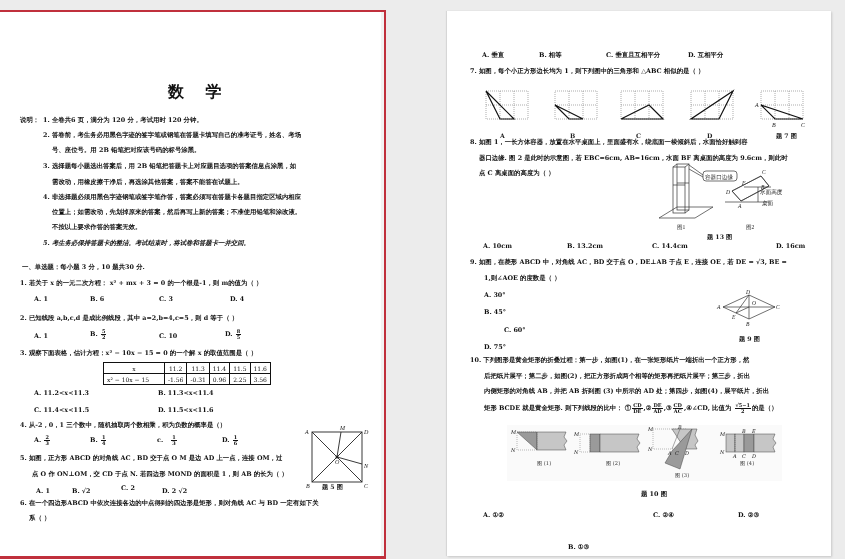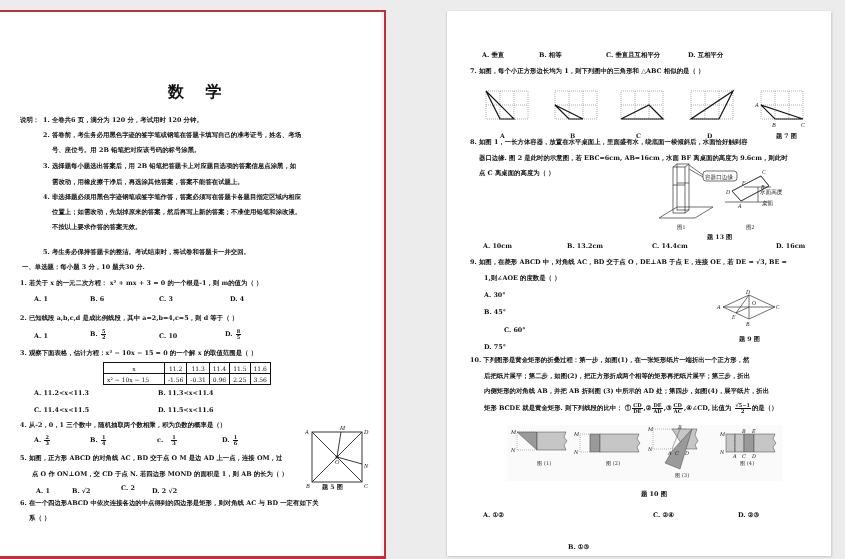--- a/index.html
+++ b/index.html
@@ -32,21 +32,21 @@
 
   <div class="t b" style="left:20px;top:105px;">说明：</div>
   <div class="t b" style="left:43px;top:105px;">1. 全卷共6 页，满分为 120 分，考试用时 120 分钟。</div>
   <div class="t b" style="left:43px;top:120px;">2. 答卷前，考生务必用黑色字迹的签字笔或钢笔在答题卡填写自己的准考证号，姓名、考场</div>
   <div class="t b" style="left:52px;top:135px;">号、座位号。用 2B 铅笔把对应该号码的标号涂黑。</div>
   <div class="t b" style="left:43px;top:151px;">3. 选择题每小题选出答案后，用 2B 铅笔把答题卡上对应题目选项的答案信息点涂黑，如</div>
   <div class="t b" style="left:52px;top:167px;">需改动，用橡皮擦干净后，再选涂其他答案，答案不能答在试题上。</div>
   <div class="t b" style="left:43px;top:182px;">4. 非选择题必须用黑色字迹钢笔或签字笔作答，答案必须写在答题卡各题目指定区域内相应</div>
   <div class="t b" style="left:52px;top:197px;">位置上；如需改动，先划掉原来的答案，然后再写上新的答案；不准使用铅笔和涂改液。</div>
   <div class="t b" style="left:52px;top:212px;">不按以上要求作答的答案无效。</div>
-  <div class="t b" style="left:43px;top:237px;">5. 考生务必保持答题卡的整洁。考试结束时，将试卷和答题卡一并交回。</div>
+  <div class="t b" style="left:43px;top:228px;font-style:italic;">5. 考生务必保持答题卡的整洁。考试结束时，将试卷和答题卡一并交回。</div>
 
   <div class="t b" style="left:22px;top:252px;">一、单选题：每小题 3 分，10 题共30 分.</div>
 
   <div class="t b" style="left:20px;top:268px;">1. 若关于 x 的一元二次方程： x² + mx + 3 = 0 的一个根是-1，则 m的值为（    ）</div>
   <div class="t b" style="left:34px;top:284px;">A. 1</div>
   <div class="t b" style="left:90px;top:284px;">B. 6</div>
   <div class="t b" style="left:159px;top:284px;">C. 3</div>
   <div class="t b" style="left:230px;top:284px;">D. 4</div>
 
   <div class="t b" style="left:20px;top:303px;">2.  已知线段 a,b,c,d 是成比例线段，其中 a=2,b=4,c=5，则 d 等于（    ）</div>
@@ -103,21 +103,21 @@
   <div class="t b" style="left:222px;top:423px;">
     <span>D.</span>
     <span class="frac"><span class="num">1</span><span>6</span></span>
   </div>
 
   <div class="t b" style="left:20px;top:443px;">5.  如图，正方形 ABCD 的对角线 AC，BD 交于点 O M 是边 AD 上一点，连接 OM，过</div>
   <div class="t b" style="left:32px;top:459px;">点 O 作 ON⊥OM，交 CD 于点 N. 若四边形 MOND 的面积是 1，则 AB 的长为（    ）</div>
   <div class="t b" style="left:36px;top:476px;">A. 1</div>
   <div class="t b" style="left:72px;top:476px;">B. √2</div>
   <div class="t b" style="left:121px;top:473px;">C. 2</div>
-  <div class="t b" style="left:152px;top:476px;">D. 2 √2</div>
+  <div class="t b" style="left:162px;top:476px;">D. 2 √2</div>
 
   <svg style="left:305px;top:414px;" width="70" height="68" viewBox="0 0 70 68">
     <g stroke="#222" stroke-width="0.9" fill="none">
       <rect x="7" y="6" width="50" height="50"></rect>
       <line x1="7" y1="6" x2="57" y2="56"></line>
       <line x1="57" y1="6" x2="7" y2="56"></line>
       <line x1="36" y1="6" x2="32" y2="31"></line>
       <line x1="32" y1="31" x2="57" y2="38"></line>
     </g>
     <circle cx="32" cy="31" r="1.5" fill="#222"></circle>

